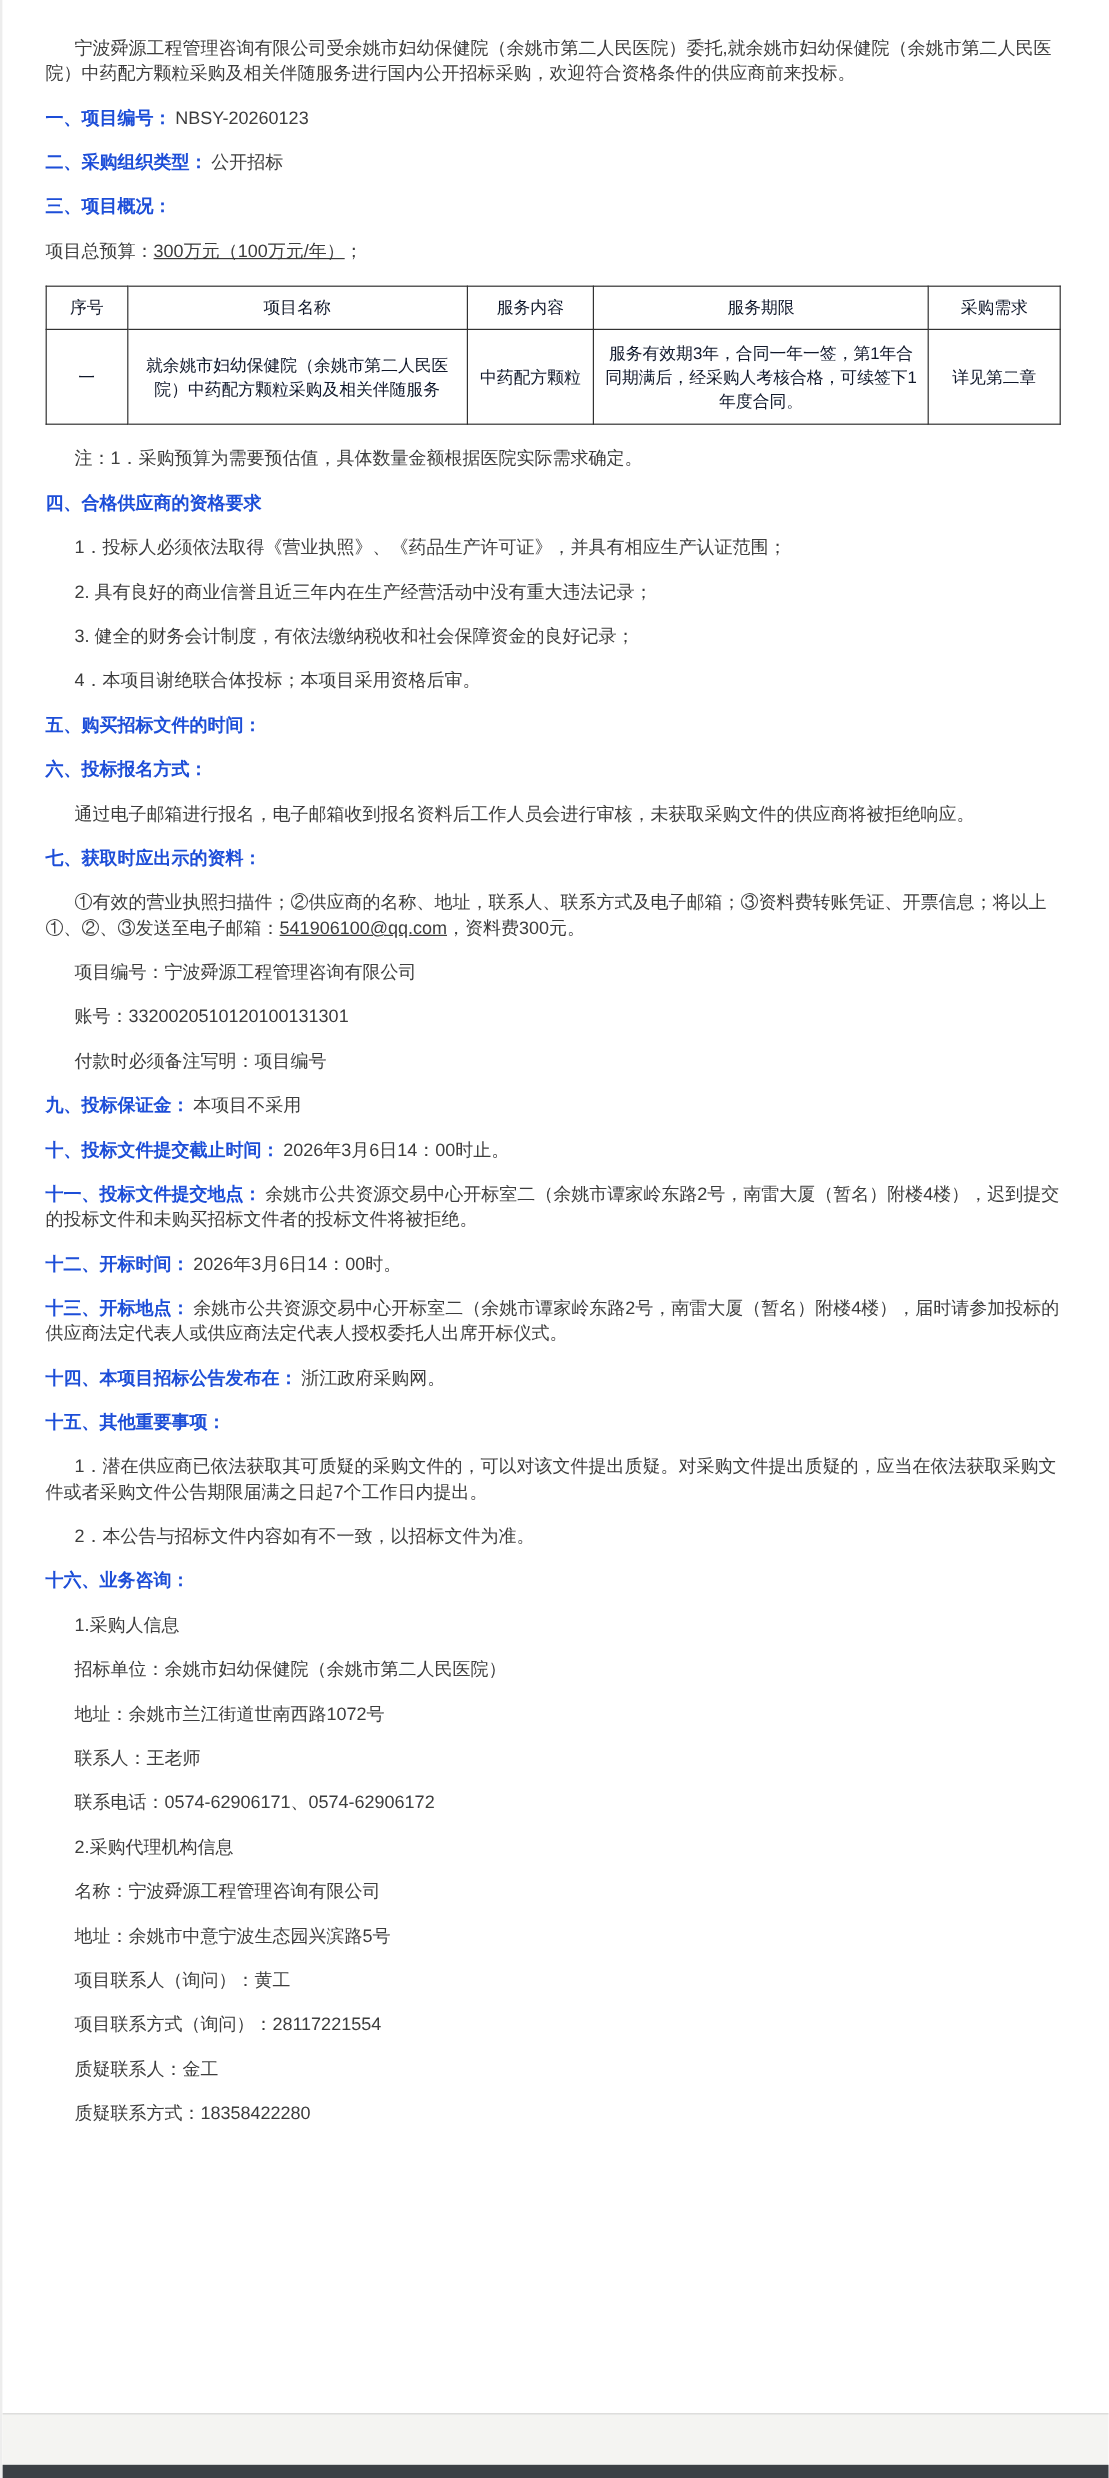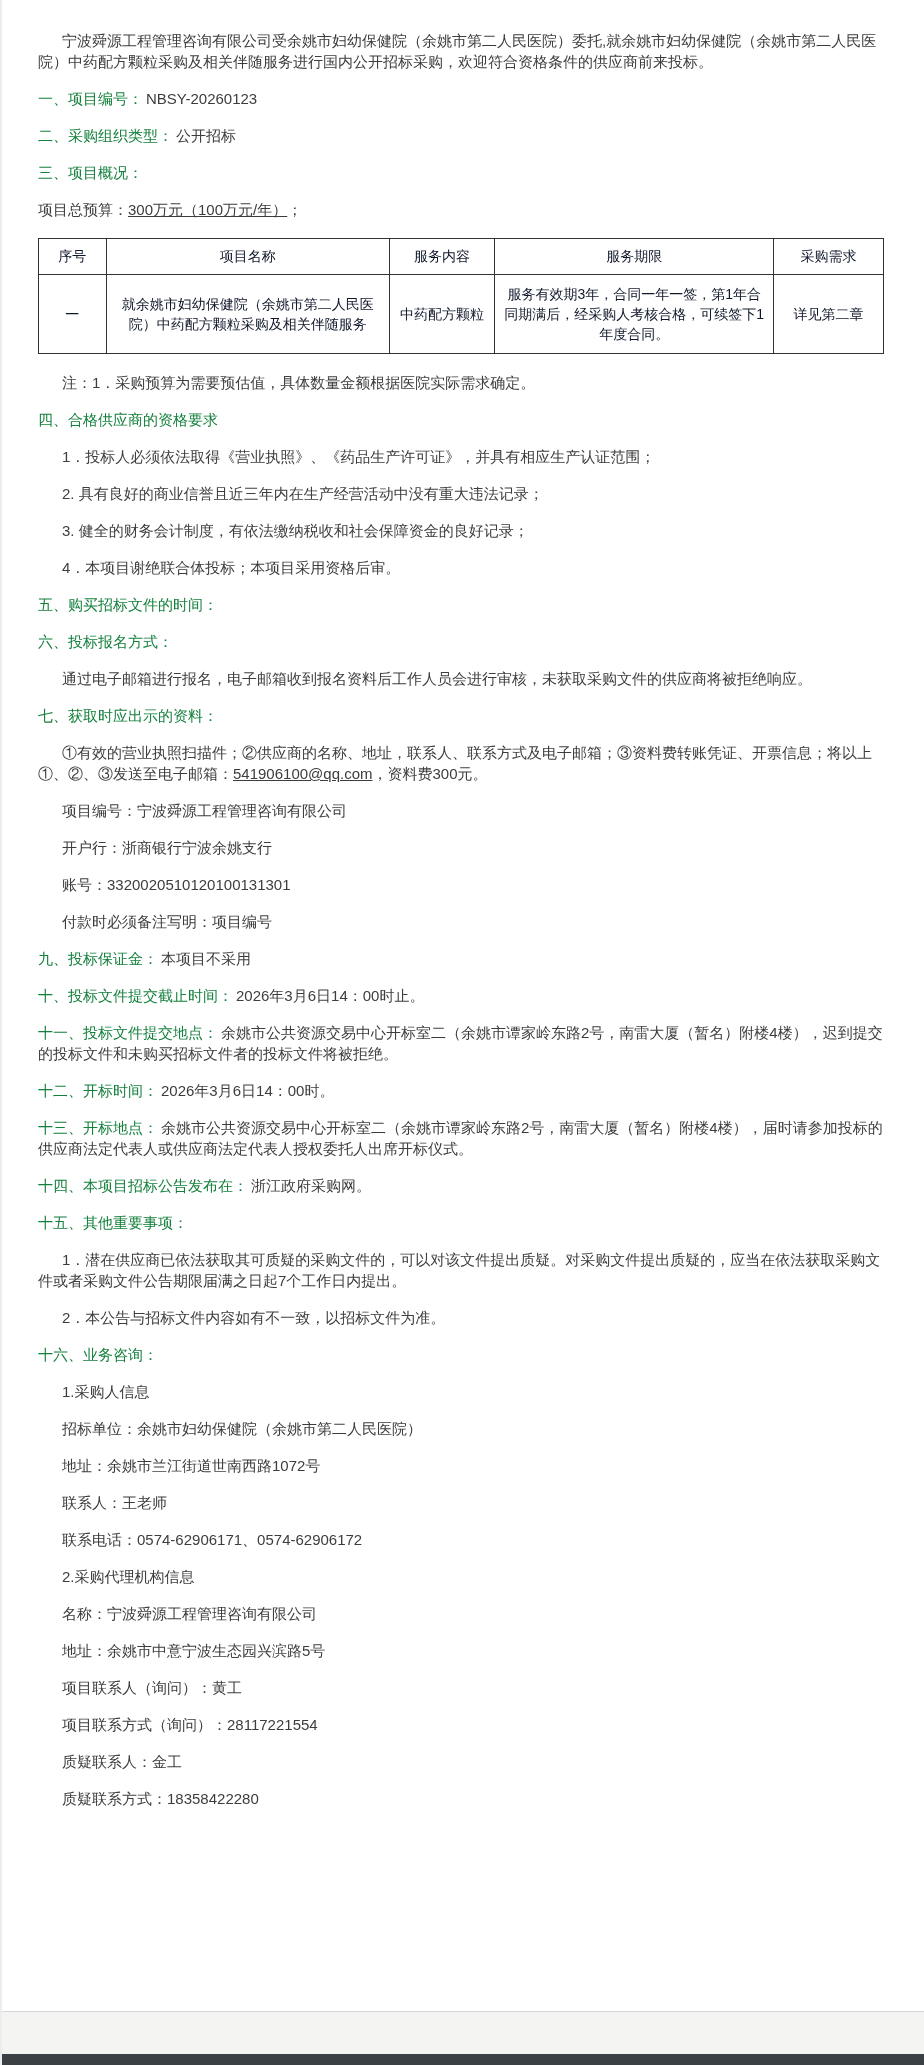--- a/index.html
+++ b/index.html
@@ -14,21 +14,21 @@
   }
   .content{
     padding:30px 40px 0 36px;
     font-size:15px;
     line-height:21px;
     color:#3d3d3d;
   }
   .para{margin:16px 0;}
   .content > :first-child{margin-top:0;}
   .indent{text-indent:24px;}
-  .hd{font-weight:normal;color:#15803d;margin-right:3px;}
+  .hd{font-weight:bold;color:#1d4ed8;margin-right:3px;}
   .u{text-decoration:underline;}
   a.email{color:inherit;text-decoration:underline;cursor:pointer;}
   .tbl{
     width:100%;
     border-collapse:collapse;
     table-layout:fixed;
     text-align:center;
     font-size:14px;
     color:#0f172a;
     margin:18px 0;
@@ -115,21 +115,20 @@
     </p>
     <p class="para indent">通过电子邮箱进行报名，电子邮箱收到报名资料后工作人员会进行审核，未获取采购文件的供应商将被拒绝响应。</p>
 
     <p class="para">
       <b class="hd">七、获取时应出示的资料：</b>
     </p>
     <p class="para indent">
       <span>①有效的营业执照扫描件；②供应商的名称、地址，联系人、联系方式及电子邮箱；③资料费转账凭证、开票信息；将以上①、②、③发送至电子邮箱：</span><a class="email">541906100@qq.com</a><span>，资料费300元。</span>
     </p>
     <p class="para indent">项目编号：宁波舜源工程管理咨询有限公司</p>
-    <p class="para indent">开户行：浙商银行宁波余姚支行</p>
     <p class="para indent">账号：3320020510120100131301</p>
     <p class="para indent">付款时必须备注写明：项目编号</p>
 
 
     <p class="para">
       <b class="hd">九、投标保证金：</b><span>本项目不采用</span>
     </p>
 
     <p class="para">
       <b class="hd">十、投标文件提交截止时间：</b><span>2026年3月6日14：00时止。</span>

